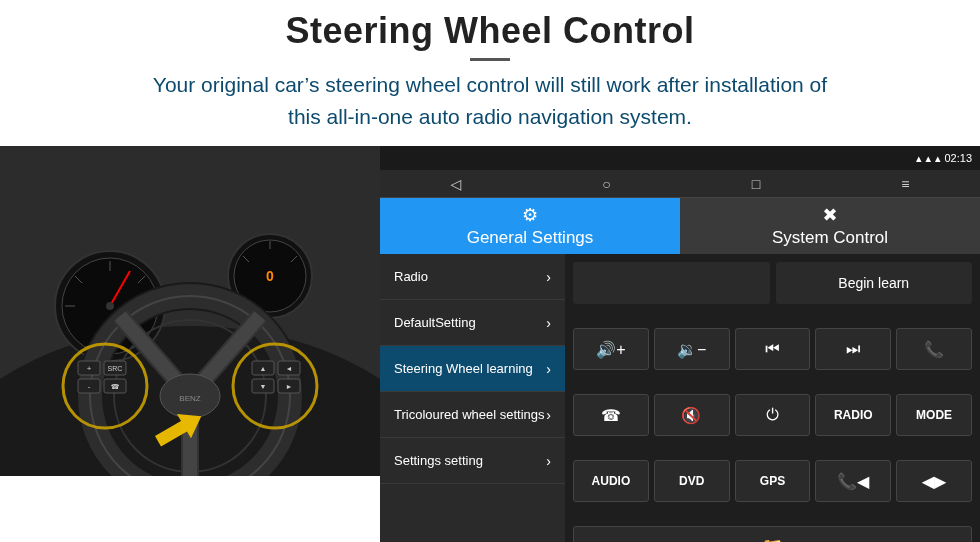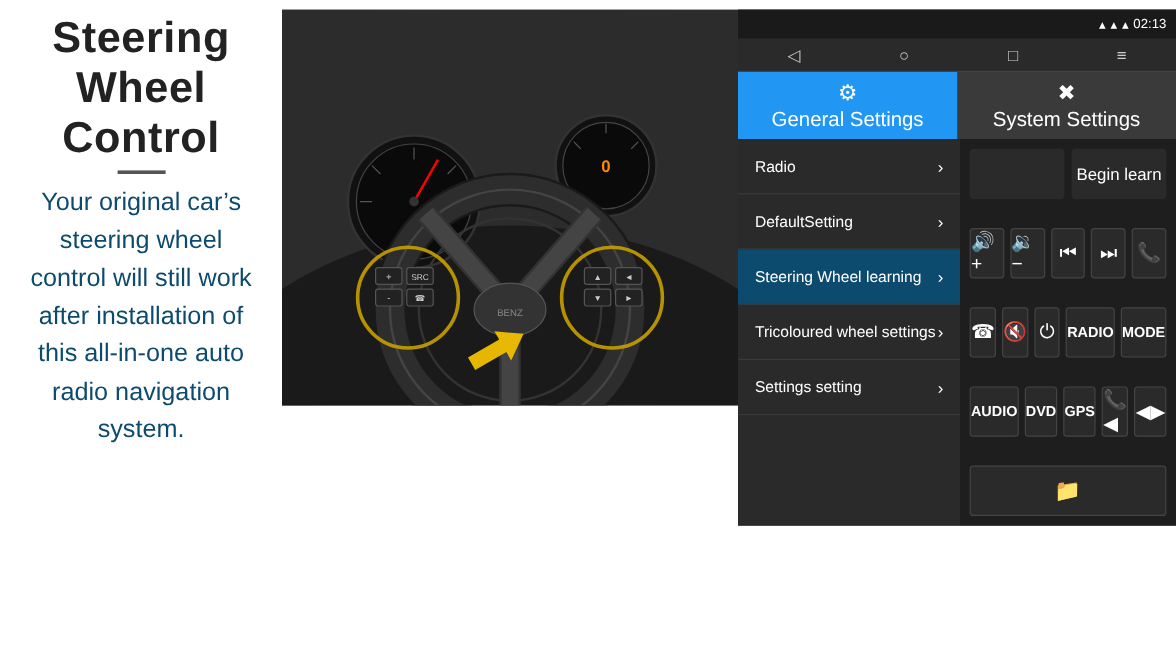--- a/index.html
+++ b/index.html
@@ -8,21 +8,21 @@
       height: 542px;
       overflow: hidden;
       font-family: Arial, sans-serif;
       background: #fff;
     }
 
     .page-wrapper {
       width: 980px;
       height: 542px;
       display: flex;
-      flex-direction: row;
+      flex-direction: column;
       align-items: flex-start;
       background: #fff;
     }
 
     .header-section {
       width: 100%;
       text-align: center;
       padding: 10px 20px 6px;
     }
 
@@ -368,21 +368,21 @@
         <span class="nav-icon">≡</span>
       </div>
 
       <div class="tabs-container">
         <div class="tab active">
           <span class="tab-icon">⚙</span>
           <span class="tab-label">General Settings</span>
         </div>
         <div class="tab inactive">
           <span class="tab-icon">✖</span>
-          <span class="tab-label">System Settings</span>
+          <span class="tab-label">System Control</span>
         </div>
       </div>
 
       <div class="main-content">
 
         <div class="left-menu">
           <div class="menu-item">
             <span class="menu-item-text">Radio</span>
             <span class="menu-item-arrow">›</span>
           </div>

